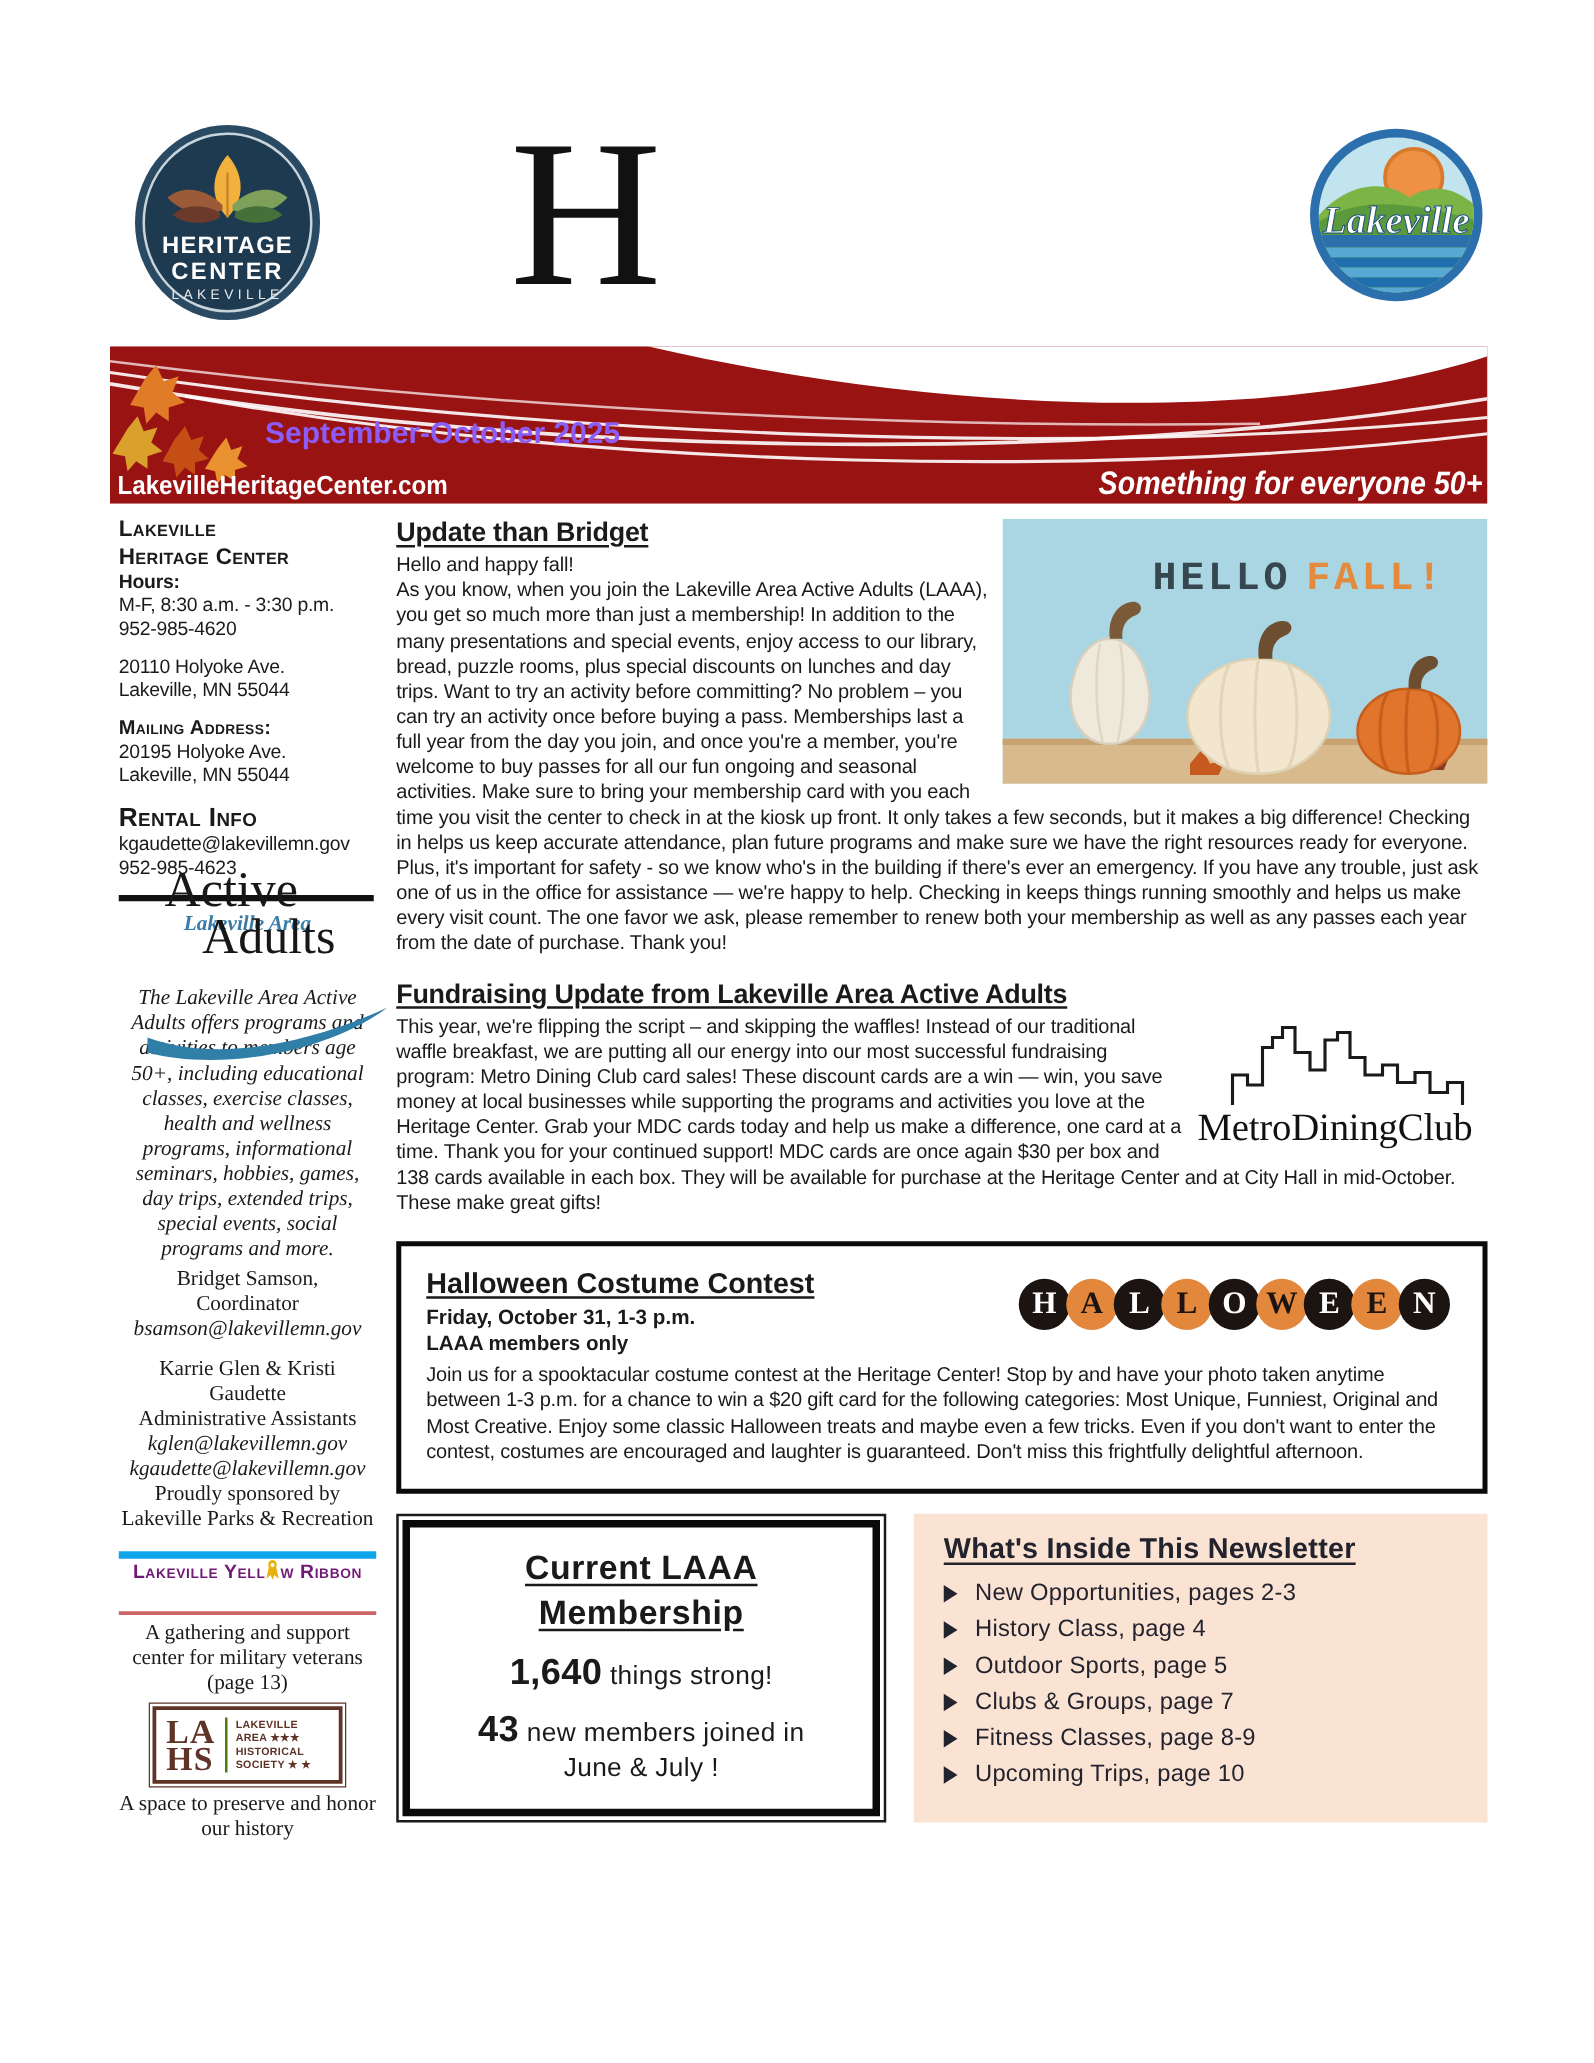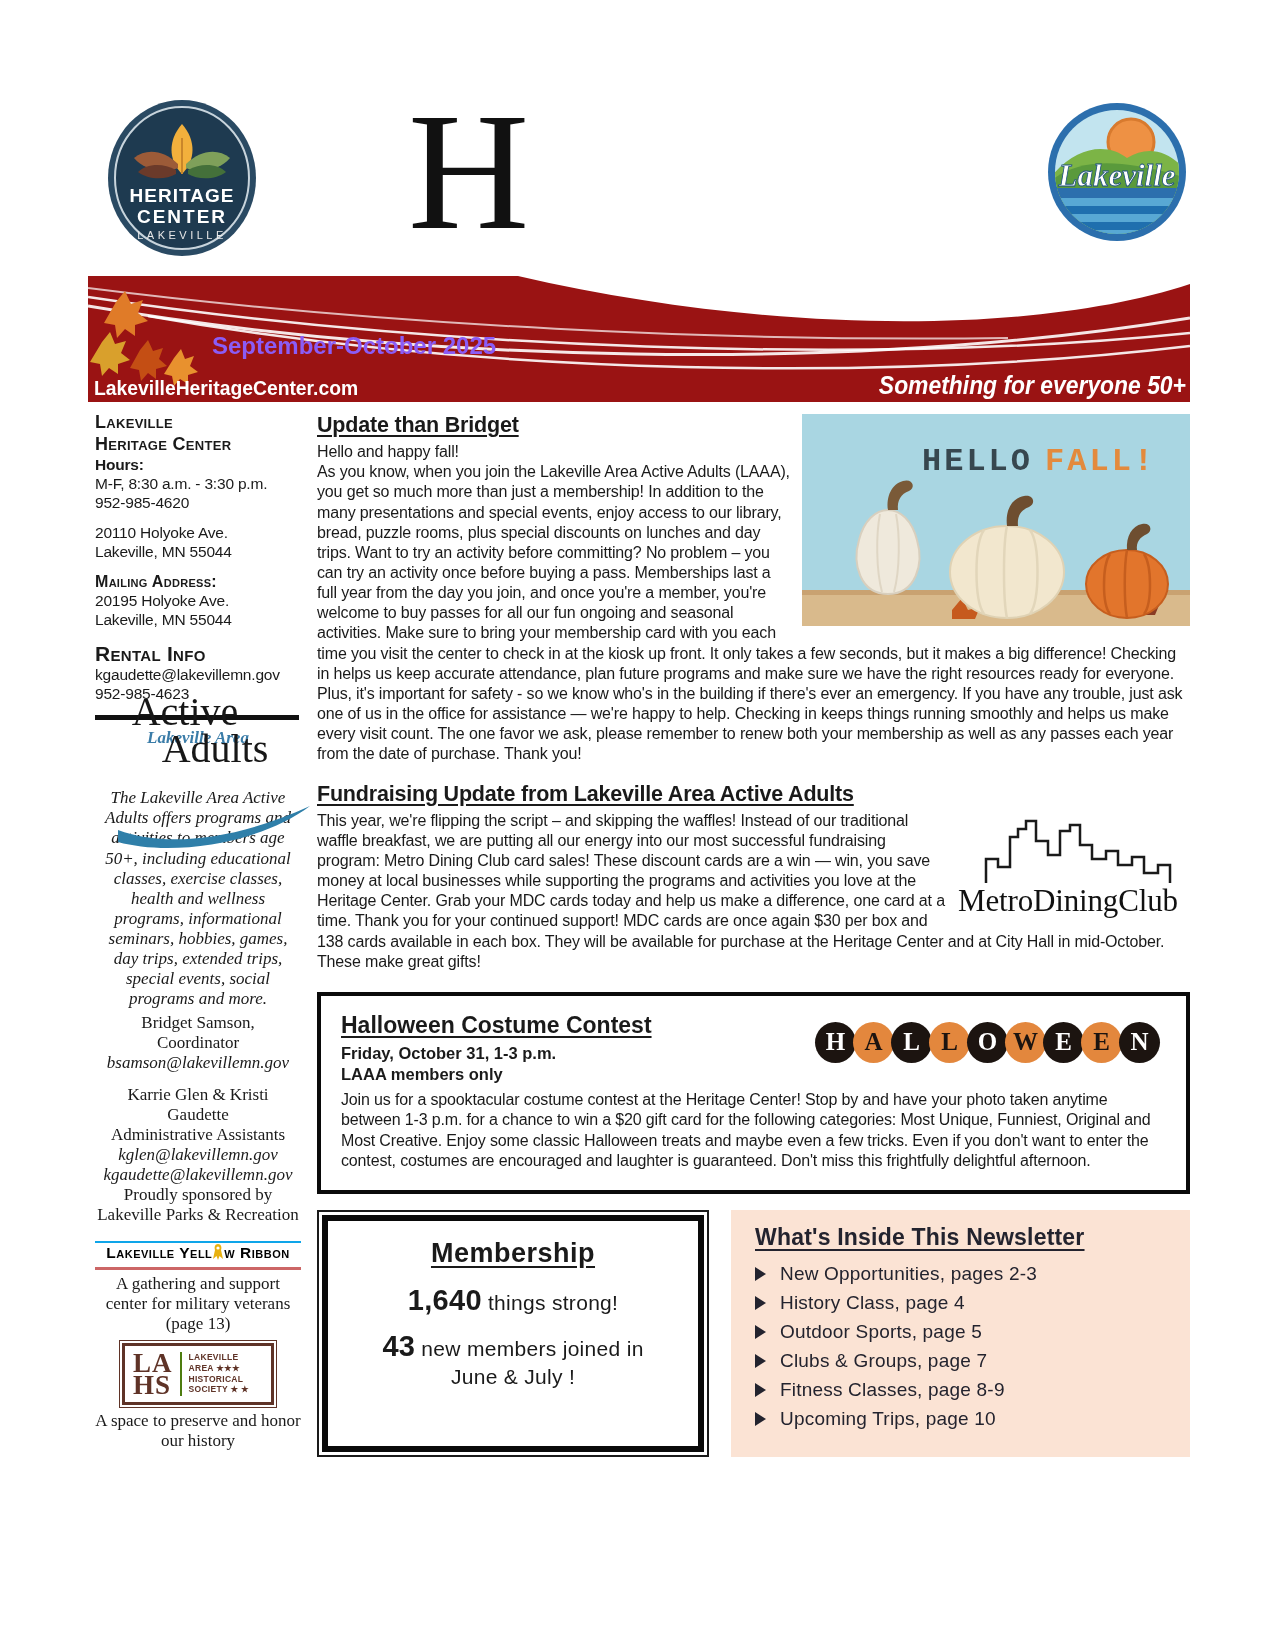--- a/index.html
+++ b/index.html
@@ -40,21 +40,21 @@
   .aa-main { position:relative; display:inline-block; }
   .aa-main svg { position:absolute; left:-12px; top:26px; z-index:0; }
   .aa-line1, .aa-line2 { position:relative; z-index:1; font-family:"Liberation Serif", serif; font-size:40px; line-height:0.92; color:#171717; }
   .aa-line1 { margin-right:26px; }
   .aa-line2 { margin-left:34px; }
   .side-serif { font-family:"Liberation Serif", serif; text-align:center; font-size:17px; line-height:1.18; }
   .about-txt { font-style:italic; margin-bottom:4px; }
   .side-serif .em { font-style:italic; }
   .side-serif .gap { height:12px; }
   .yr-logo { margin-top:16px; text-align:center; }
-  .yr-title { border-top:2px solid #0ea5e9; border-bottom:3px solid #C66; padding:1px 0 2px; font-variant:small-caps; font-weight:bold; color:#000000; font-size:15.5px; letter-spacing:0.5px; white-space:nowrap; }
+  .yr-title { border-top:6px solid #0ea5e9; border-bottom:3px solid #C66; padding:1px 0 19px; font-variant:small-caps; font-weight:bold; color:#701a75; font-size:15.5px; letter-spacing:0.5px; white-space:nowrap; }
   .yr-title .rib { display:inline-block; vertical-align:-3px; }
   .lahs-logo { display:flex; border:3px solid #5F3327; outline:1px solid #5F3327; outline-offset:2px; margin:8px auto 6px; width:152px; padding:6px 8px; align-items:center; gap:7px; background:#fff; }
   .lahs-big { font-family:"Liberation Serif", serif; font-weight:bold; color:#5F3327; font-size:27px; line-height:0.82; letter-spacing:1px; border-right:2px solid #4d7c0f; padding-right:7px; }
   .lahs-small { color:#5F3327; font-size:8.5px; font-weight:bold; line-height:1.25; letter-spacing:0.3px; text-align:left; }
 
   
   .article h2 { font-size:21.5px; font-weight:bold; text-decoration:underline; text-underline-offset:3px; margin-bottom:3px; letter-spacing:-0.2px; }
   .article { font-size:16px; line-height:1.26; letter-spacing:-0.15px; }
   .greeting { margin-bottom:0; }
   .hello-fall { float:right; width:388px; height:212px; margin:2px 0 6px 12px; }
@@ -296,20 +296,21 @@
             <span class="hw-c dark">N</span>
           </div>
         </div>
         <div class="hw-body">Join us for a spooktacular costume contest at the Heritage Center! Stop by and have your photo taken anytime between 1-3 p.m. for a chance to win a $20 gift card for the following categories: Most Unique, Funniest, Original and Most Creative. Enjoy some classic Halloween treats and maybe even a few tricks. Even if you don't want to enter the contest, costumes are encouraged and laughter is guaranteed. Don't miss this frightfully delightful afternoon.</div>
       </div>
 
       <div class="bottom-row">
         <div class="member-outer">
           <div class="member-inner">
             <div class="member-title">
+              <div>Current LAAA</div>
               <div>Membership</div>
             </div>
             <div class="member-stat"><span class="num">1,640</span><span> things strong!</span></div>
             <div class="member-stat"><span class="num">43</span><span> new members joined in</span>
               <div class="line2">June &amp; July !</div>
             </div>
           </div>
         </div>
 
         <div class="inside-box">

